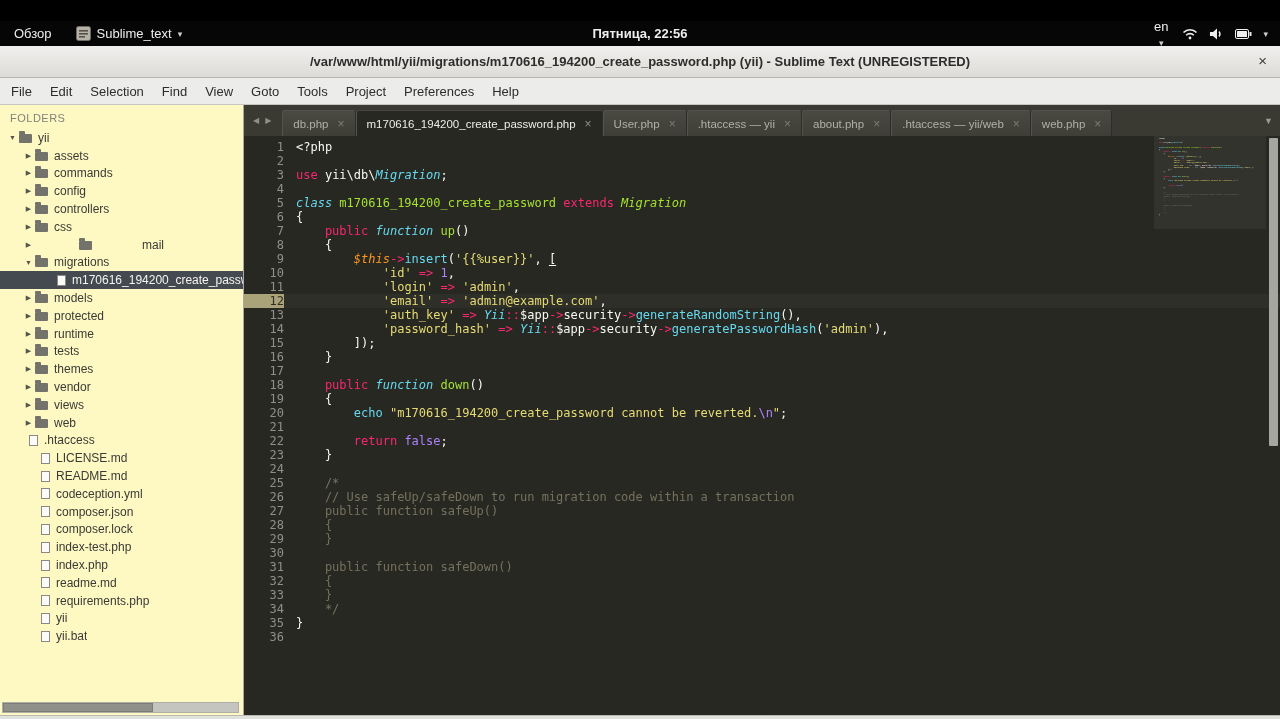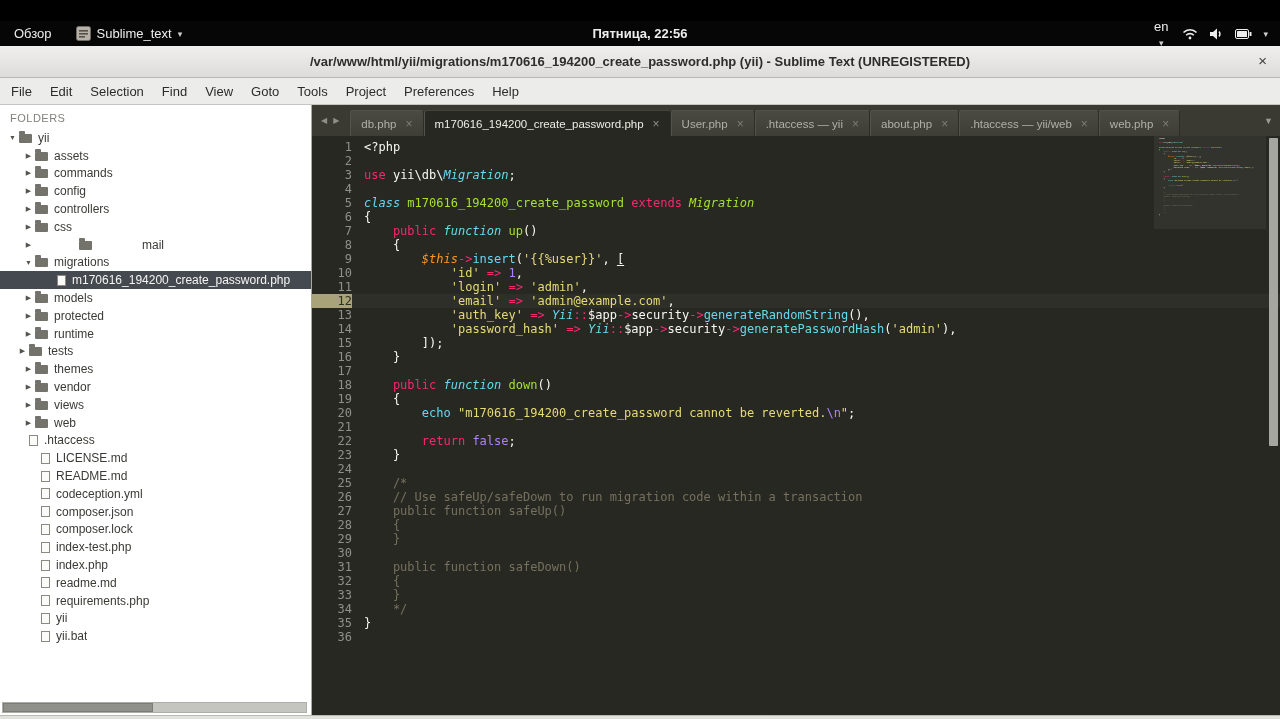--- a/index.html
+++ b/index.html
@@ -25,21 +25,21 @@
   .win-close { position:absolute; right:13px; top:6px; font-size:15px; font-weight:normal; color:#3f3f3b; cursor:default; }
 
   
   .menubar { height:27px; flex:none; background:#ececea; border-bottom:1px solid #c6c5c2; display:flex; align-items:center; font-size:13px; color:#2c2c2a; padding-left:2px; }
   .menu-item { padding:0 9px; }
 
   
   .main { height:610px; flex:none; display:flex; }
 
   
-  .sidebar { width:312px; flex:none; background:#ffffff; position:relative; overflow:hidden; border-right:1px solid #a9a9a3; }
+  .sidebar { width:244px; flex:none; background:#fef9c3; position:relative; overflow:hidden; border-right:1px solid #a9a9a3; }
   .folders-header { font-size:11px; color:#82827c; padding:7px 0 5px 10px; letter-spacing:.5px; }
   .tree-row { display:flex; align-items:center; height:17.8px; font-size:12px; color:#3a3a36; white-space:nowrap; }
   .tree-row.selected { background:#454a50; color:#f4f4f2; }
   .tree-arrow { width:13px; flex:none; font-size:7px; color:#55554f; text-align:center; }
   .tree-row.selected .tree-arrow { color:#ddd; }
   .icon-folder { flex:none; width:13px; height:9px; background:#73736b; border-radius:1px; position:relative; margin:1px 6px 0 0; }
   .icon-folder::before { content:""; position:absolute; top:-3px; left:0; width:6px; height:3px; background:#73736b; border-radius:1px 1px 0 0; }
   .icon-file { flex:none; width:9px; height:11px; background:#fbfbf9; border:1px solid #8a8a82; margin-right:6px; }
   .tree-label { overflow:hidden; }
   .h-scroll { position:absolute; bottom:2px; left:2px; right:4px; height:11px; background:#c5c5c0; border:1px solid #aeaea8; }
@@ -225,21 +225,21 @@
           <div class="tree-row" style="padding-left: 22px;">
             <span class="tree-arrow">▶</span>
             <span class="icon-folder"></span>
             <span class="tree-label">protected</span>
           </div>
           <div class="tree-row" style="padding-left: 22px;">
             <span class="tree-arrow">▶</span>
             <span class="icon-folder"></span>
             <span class="tree-label">runtime</span>
           </div>
-          <div class="tree-row" style="padding-left: 16px;">
+          <div class="tree-row" style="padding-left: 22px;">
             <span class="tree-arrow">▶</span>
             <span class="icon-folder"></span>
             <span class="tree-label">tests</span>
           </div>
           <div class="tree-row" style="padding-left: 22px;">
             <span class="tree-arrow">▶</span>
             <span class="icon-folder"></span>
             <span class="tree-label">themes</span>
           </div>
           <div class="tree-row" style="padding-left: 22px;">

